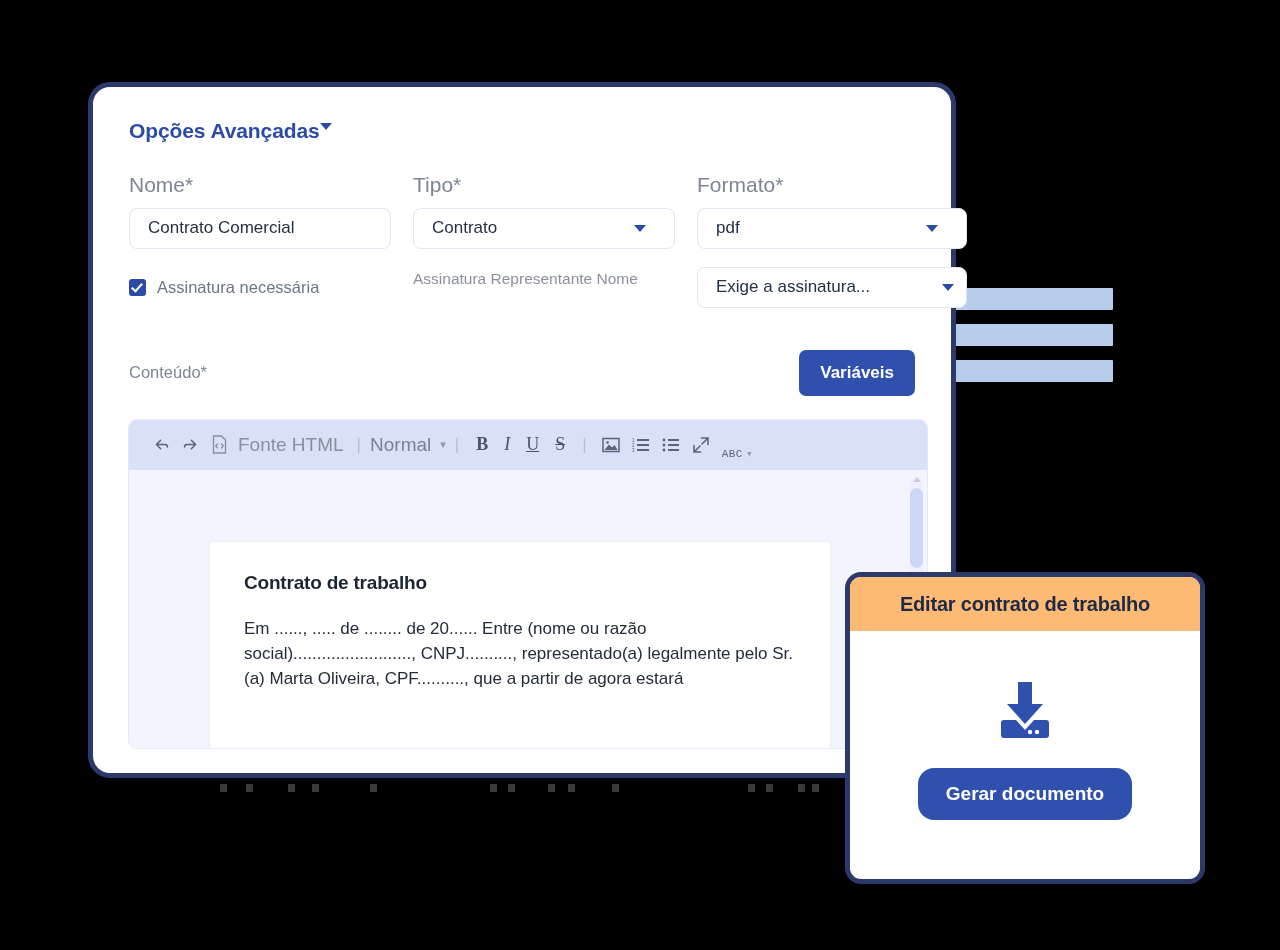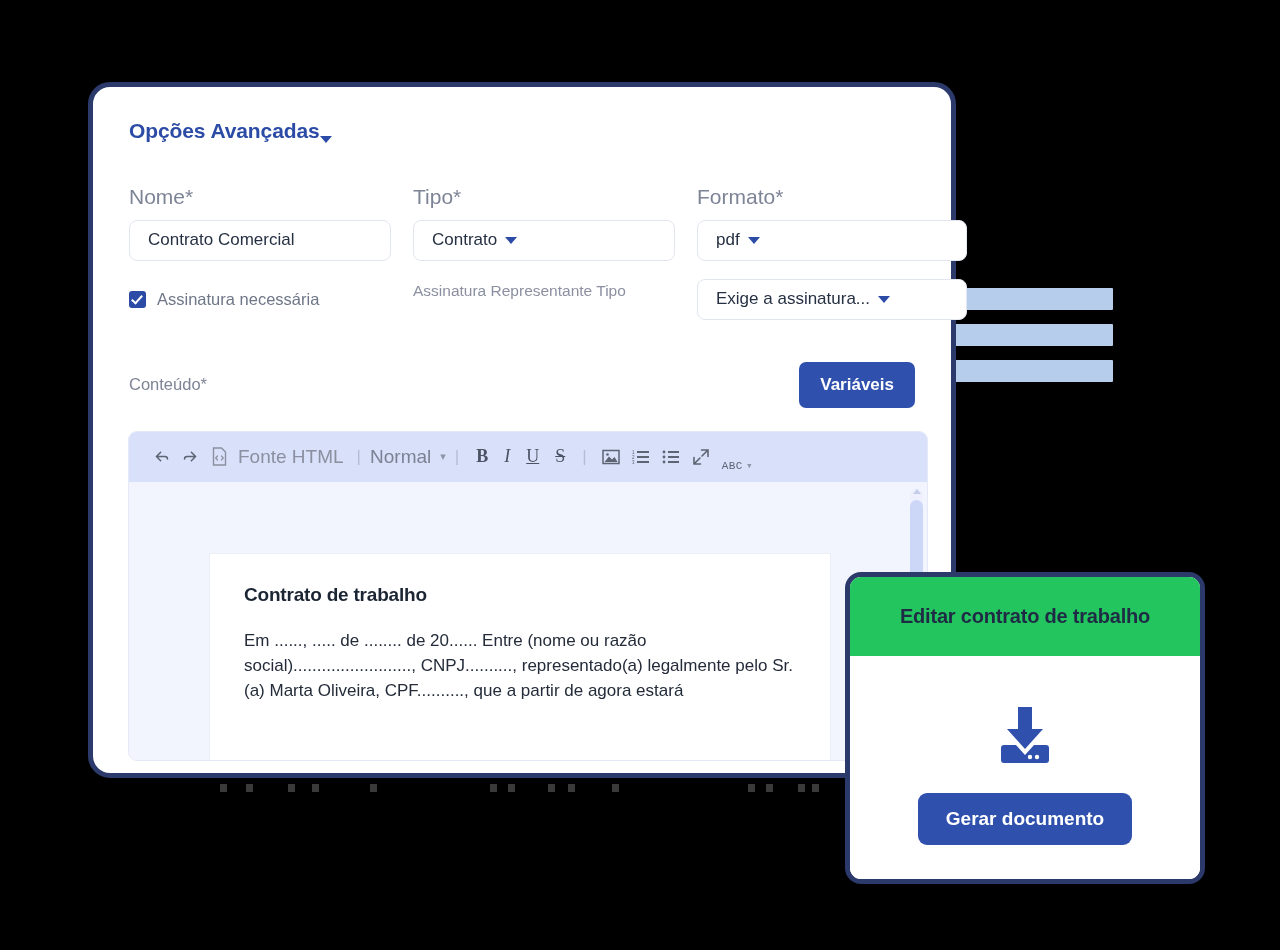--- a/index.html
+++ b/index.html
@@ -39,23 +39,23 @@
     left: 88px; top: 82px;
     width: 868px; height: 696px;
     background: #ffffff;
     border: 5px solid #2b3a6b;
     border-radius: 22px;
     padding: 32px 36px 0 36px;
   }
 
   .section-title-row {
     display: flex;
-    align-items: flex-end;
+    align-items: flex-start;
     gap: 0;
-    margin-bottom: 40px;
+    margin-bottom: 28px;
   }
   .section-title {
     color: #2b4ba6;
     font-size: 21px;
     font-weight: bold;
     letter-spacing: -0.1px;
   }
   .caret-down {
     width: 0; height: 0;
     border-left: 6px solid transparent;
@@ -81,21 +81,21 @@
     height: 41px;
     border: 1px solid #e2e6f0;
     border-radius: 8px;
     background: #ffffff;
     display: flex;
     align-items: center;
     padding: 0 28px 0 18px;
     font-size: 17px;
     color: #263043;
   }
-  .select-box { justify-content: flex-start; }
+  .select-box { justify-content: space-between; }
   .select-box .sel-caret {
     width: 0; height: 0;
     border-left: 6px solid transparent;
     border-right: 6px solid transparent;
     border-top: 7px solid #2b4ba6;
     flex: 0 0 auto;
     margin-left: 8px;
   }
   .select-box .sel-val { white-space: nowrap; overflow: hidden; }
 
@@ -287,22 +287,22 @@
   #modal-card {
     position: absolute;
     left: 845px; top: 572px;
     width: 360px; height: 312px;
     background: #ffffff;
     border: 5px solid #2b3a6b;
     border-radius: 16px;
     overflow: hidden;
   }
   .modal-header {
-    height: 79px;
-    background: #22c55e;
+    height: 54px;
+    background: #fdba74;
     display: flex;
     align-items: center;
     justify-content: center;
   }
   .modal-title {
     font-size: 20px;
     font-weight: bold;
     color: #1f2a44;
     letter-spacing: -0.2px;
   }
@@ -315,21 +315,21 @@
     justify-content: center;
     gap: 26px;
   }
   .download-icon { width: 66px; height: 62px; }
   .btn-generate {
     background: #2f51ad;
     color: #ffffff;
     font-size: 19px;
     font-weight: bold;
     border: none;
-    border-radius: 9px;
+    border-radius: 16px;
     padding: 15px 28px;
     cursor: pointer;
     font-family: "Liberation Sans", sans-serif;
   }
 
   
   .artifact-dots {
     position: absolute;
     left: 200px; top: 784px;
     width: 620px; height: 8px;
@@ -383,21 +383,21 @@
       </div>
 
       <div class="row2">
         <div class="checkbox-row">
           <span class="checkbox"></span>
           <span class="checkbox-label">Assinatura necessária</span>
         </div>
       </div>
 
       <div class="row2">
-        <div class="static-label-2line">Assinatura Representante Tipo</div>
+        <div class="static-label-2line">Assinatura Representante Nome</div>
       </div>
 
       <div class="row2">
         <div class="select-box small-sel">
           <span class="sel-val">Exige a assinatura...</span>
           <span class="sel-caret"></span>
         </div>
       </div>
     </div>
 

